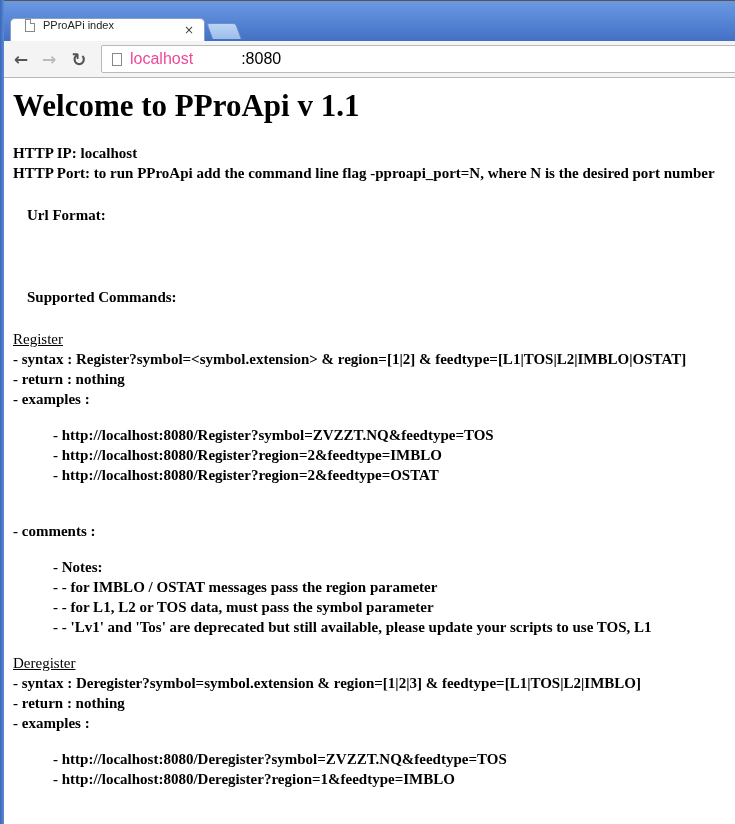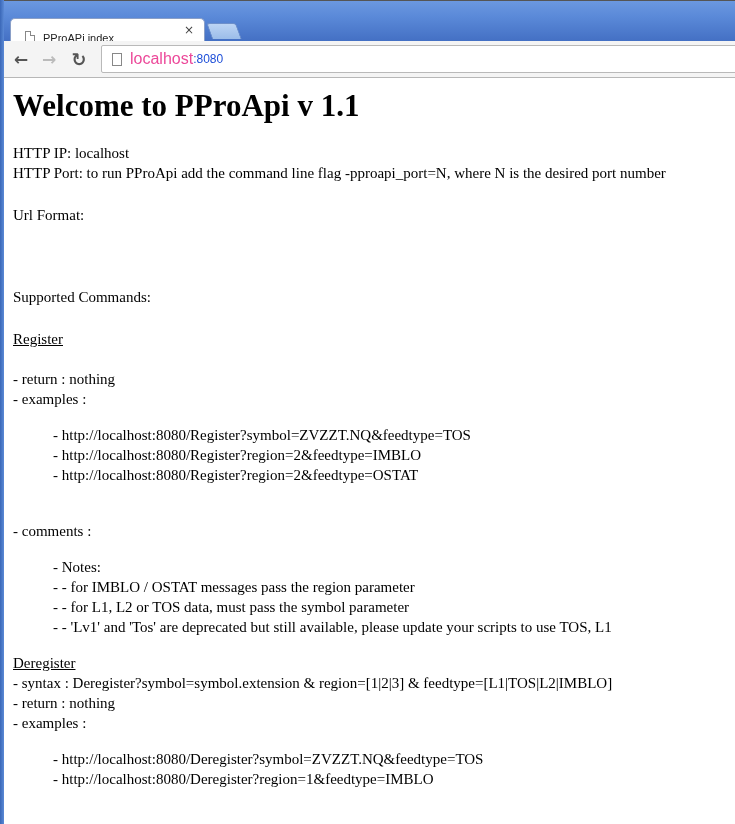--- a/index.html
+++ b/index.html
@@ -12,21 +12,21 @@
   }
   .titlebar {
     position: absolute; left: 0; top: 0; width: 735px; height: 41px;
     background: linear-gradient(to bottom, #6b98e0 0%, #5a89d8 40%, #4470c4 100%);
     border-top: 1px solid #555;
   }
   .tab {
     position: absolute; left: 10px; top: 17px; width: 195px; height: 26px;
     background: #fff; border-radius: 5px 5px 0 0;
     border: 1px solid #8a9fc7; border-bottom: none;
-    display: flex; align-items: flex-end; padding-left: 14px;
+    display: flex; align-items: flex-start; padding-left: 14px;
   }
   .tab::before, .tab::after { content: ""; position: absolute; bottom: 0; width: 10px; height: 26px; }
   .tab .page-icon {
     width: 10px; height: 13px; border: 1px solid #888; background: #fff;
     margin-right: 8px; position: relative;
   }
   .tab .page-icon::after {
     content: ""; position: absolute; right: -1px; top: -1px; width: 4px; height: 4px;
     background: #fff; border-left: 1px solid #888; border-bottom: 1px solid #888;
   }
@@ -55,33 +55,33 @@
   .reload-btn { left: 64px; color: #555; font-size: 18px; }
   .omnibox {
     position: absolute; left: 97px; top: 4px; width: 640px; height: 28px;
     background: #fff; border: 1px solid #b9b9b9; border-radius: 2px;
     display: flex; align-items: center; padding-left: 10px;
   }
   .omnibox .page-icon {
     width: 10px; height: 13px; border: 1px solid #888; margin-right: 8px; position: relative;
   }
   .url-host { font-family: "Liberation Sans", sans-serif; font-size: 16px; color: #ec4899; }
-  .url-port { font-family: "Liberation Sans", sans-serif; font-size: 12px; color: #1d4ed8; }
+  .url-port { font-family: "Liberation Sans", sans-serif; font-size: 16px; color: #000000; margin-left: 48px; }
 
   .content {
     position: absolute; left: 4px; top: 79px; width: 731px; height: 745px;
     background: #fff; padding-left: 12px; color: #000;
     font-family: "Liberation Serif", serif; font-size: 16px;
   }
-  .line { position: absolute; left: 9px; white-space: nowrap; font-size: 15px; line-height: 20px; }
+  .line { position: absolute; left: 9px; white-space: nowrap; font-size: 15px; line-height: 20px; font-weight: bold; }
   h1.page-title {
     position: absolute; left: 9px; top: 9px; font-size: 31px; font-weight: bold;
     line-height: 36px; white-space: nowrap;
   }
-  .bold { font-weight: normal; }
+  .bold { font-weight: bold; margin-left: 14px; }
   .heading-cmd { font-weight: normal; text-decoration: underline; }
   .indent { left: 49px; }
 </style>
 </head>
 <body>
 
 <div class="titlebar">
   <div class="tab">
     <span class="page-icon"></span>
     <span class="tab-title">PProAPi index</span>
@@ -106,20 +106,21 @@
   <h1 class="page-title">Welcome to PProApi v 1.1</h1>
 
   <div class="line" style="top:64px">HTTP IP: localhost</div>
   <div class="line" style="top:84px">HTTP Port: to run PProApi add the command line flag -pproapi_port=N, where N is the desired port number</div>
 
   <div class="line bold" style="top:126px">Url Format:</div>
 
   <div class="line bold" style="top:208px">Supported Commands:</div>
 
   <div class="line heading-cmd" style="top:250px">Register</div>
+  <div class="line" style="top:270px">- syntax : Register?symbol=&lt;symbol.extension&gt; &amp; region=[1|2] &amp; feedtype=[L1|TOS|L2|IMBLO|OSTAT]</div>
   <div class="line" style="top:290px">- return : nothing</div>
   <div class="line" style="top:310px">- examples :</div>
 
   <div class="line indent" style="top:346px">- http://localhost:8080/Register?symbol=ZVZZT.NQ&amp;feedtype=TOS</div>
   <div class="line indent" style="top:366px">- http://localhost:8080/Register?region=2&amp;feedtype=IMBLO</div>
   <div class="line indent" style="top:386px">- http://localhost:8080/Register?region=2&amp;feedtype=OSTAT</div>
 
   <div class="line" style="top:442px">- comments :</div>
 
   <div class="line indent" style="top:478px">- Notes:</div>

